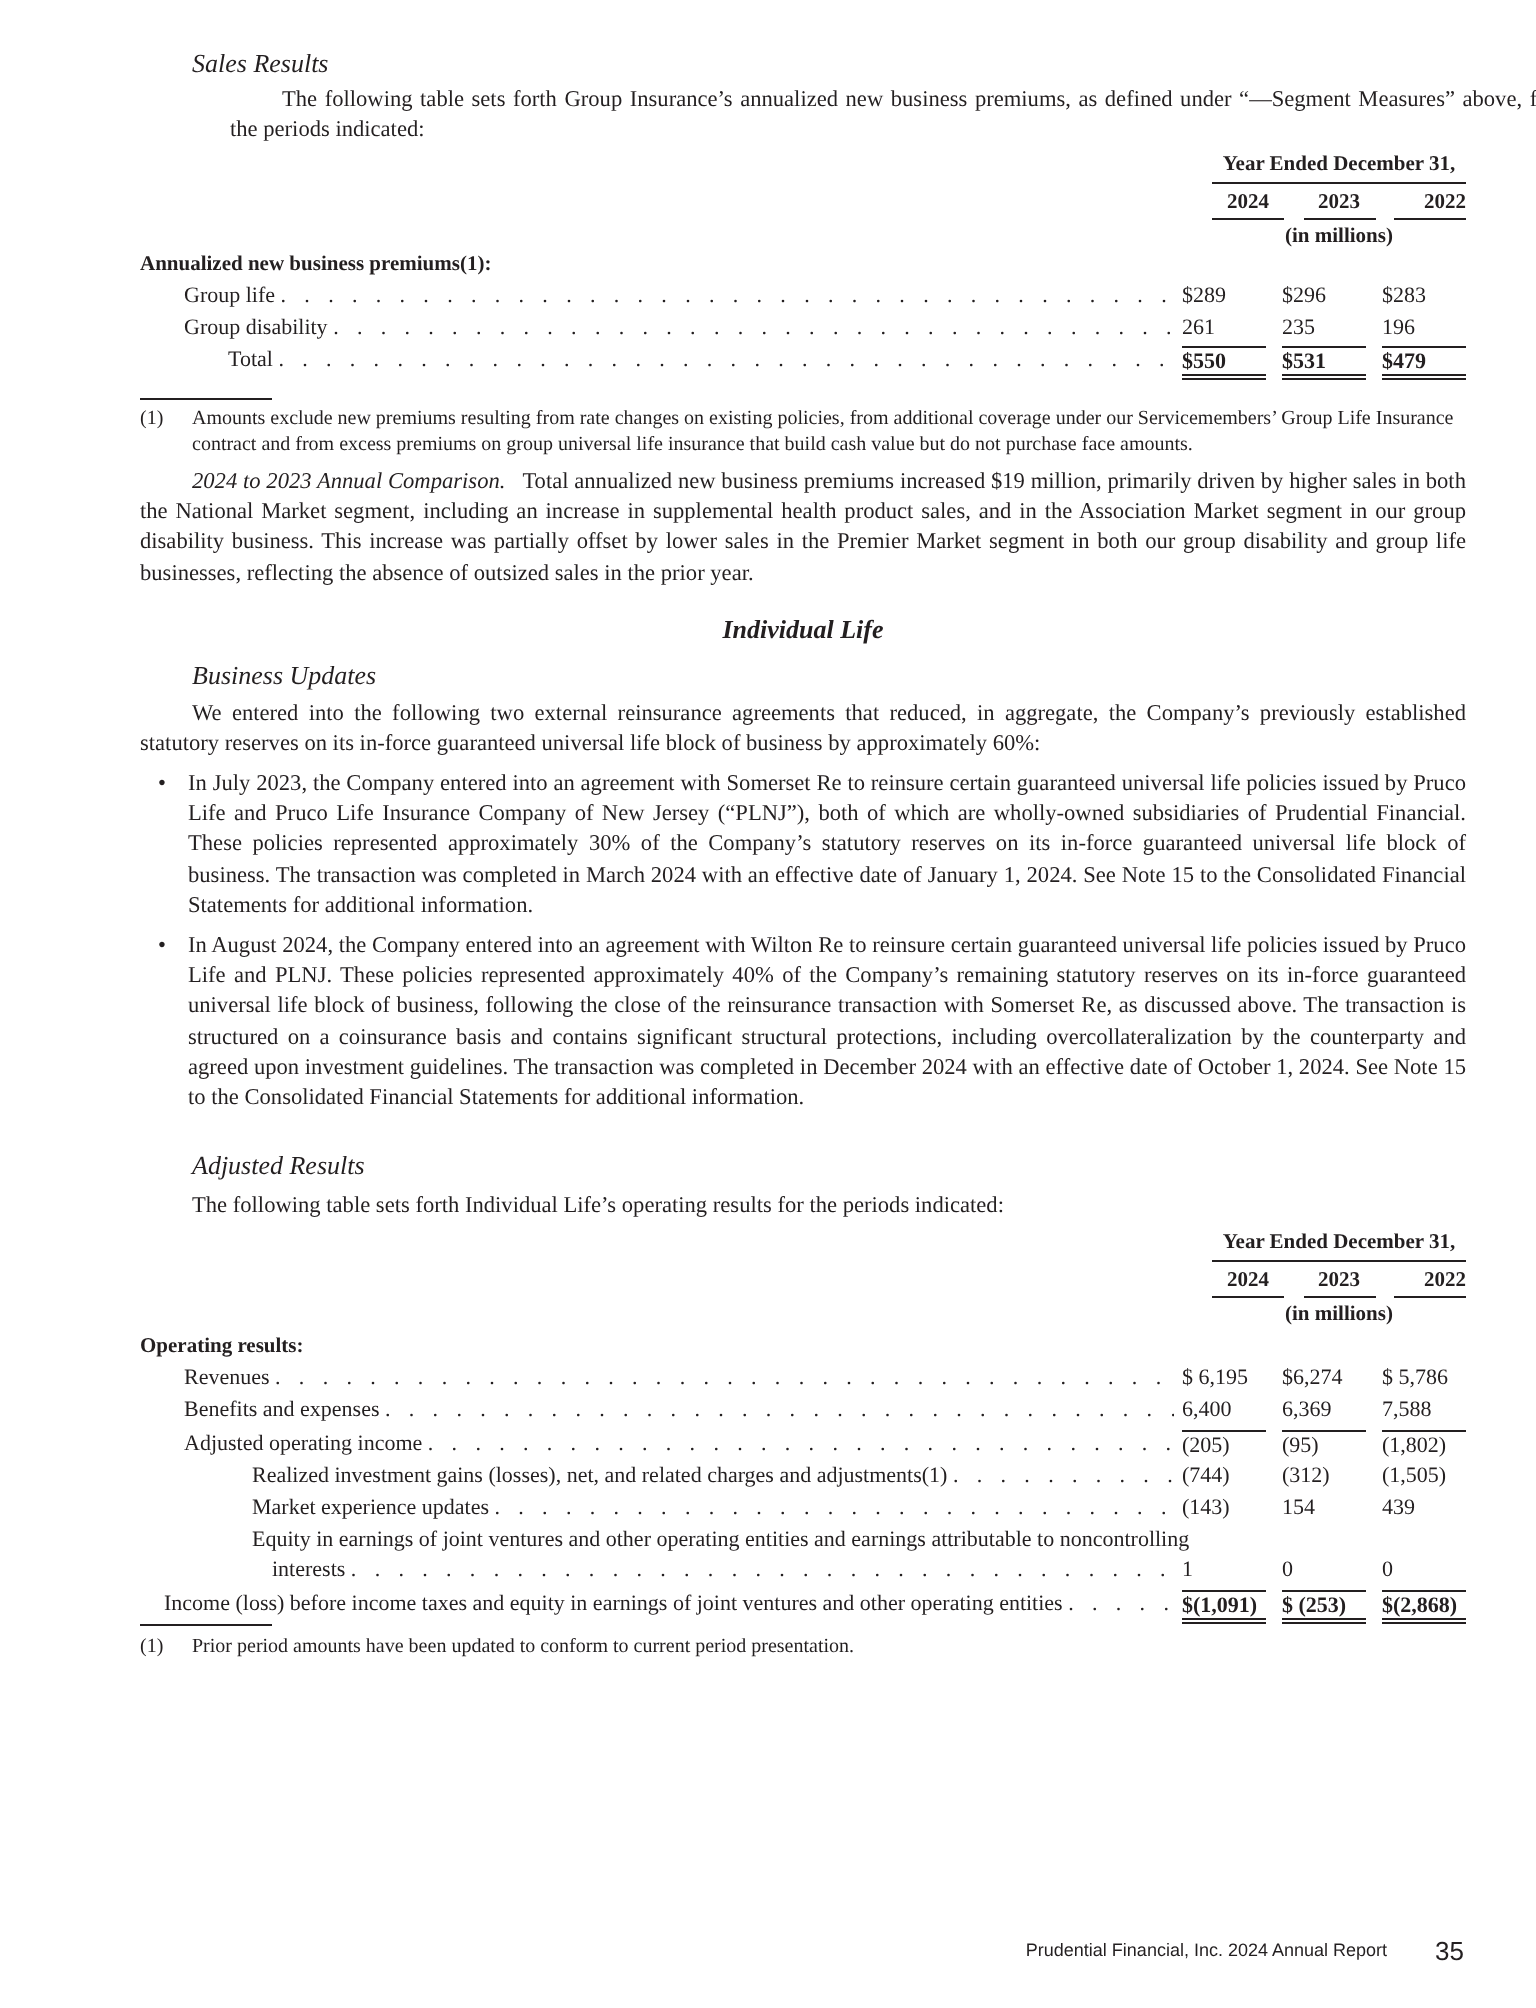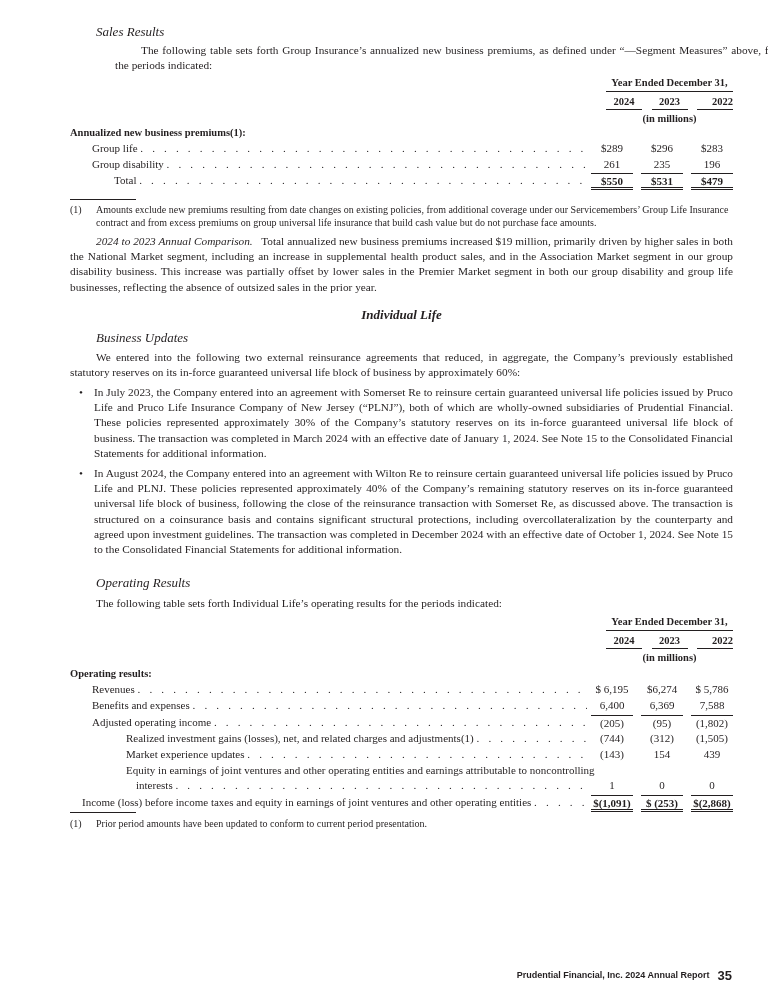--- a/index.html
+++ b/index.html
@@ -20,40 +20,40 @@
   .hdr-block { position: absolute; right: 0; width: 127px; text-align: center; font-weight: bold; font-size: 10.5px; }
   .hdr-title { border-bottom: 1px solid #231f20; padding-bottom: 1px; white-space: nowrap; }
   .hdr-years { display: flex; justify-content: space-between; margin-top: 2px; }
   .hdr-years span { display: inline-block; width: 36px; border-bottom: 1px solid #231f20; text-align: center; }
   .hdr-years span:last-child { text-align: right; }
   .hdr-unit { margin-top: 1px; }
   .tbl-label { position: absolute; left: 0; font-weight: bold; font-size: 10.5px; }
   .row { position: absolute; left: 0; width: 663px; height: 15px; display: flex; font-size: 11px; }
   .row .lbl { flex: 1; overflow: hidden; white-space: nowrap; }
   .row .lbl .dots { letter-spacing: 3.2px; }
-  .row .v { width: 42px; text-align: center; white-space: nowrap; }
+  .row .v { width: 42px; text-align: left; white-space: nowrap; }
   .row .v.c1 { margin-left: 4px; }
   .row .v.c2 { margin-left: 8px; }
   .row .v.c3 { margin-left: 8px; }
   .ind1 { padding-left: 22px; }
   .ind2 { padding-left: 56px; }
   .ind3 { padding-left: 66px; }
   .u-top { border-top: 1px solid #231f20; }
   .u-dbl { border-bottom: 3px double #231f20; font-weight: bold; }
 
   .fn-rule { position: absolute; left: 0; width: 66px; border-top: 1px solid #231f20; }
   .fn { position: absolute; left: 0; width: 663px; font-size: 10px; line-height: 13px; display: flex; }
   .fn .mark { width: 26px; flex: none; }
   .fn .txt { flex: 1; }
 
   ul.bullets { margin: 0; padding: 0; list-style: none; }
   ul.bullets li { position: relative; padding-left: 24px; text-align: justify; margin-bottom: 5px; }
   ul.bullets li::before { content: "\2022"; position: absolute; left: 9px; }
 
-  .footer { position: absolute; right: 36px; top: 968px; font-family: "Liberation Sans", "DejaVu Sans", sans-serif; font-size: 9px; color: #231f20; display: flex; align-items: flex-end; gap: 8px; font-weight: bold; }
+  .footer { position: absolute; right: 36px; top: 968px; font-family: "Liberation Sans", "DejaVu Sans", sans-serif; font-size: 9px; color: #231f20; display: flex; align-items: flex-end; gap: 24px; }
   .footer .pg { font-size: 13px; }
 </style>
 </head>
 <body>
 
 <div class="page">
 
   <div class="abs sub-h" style="top:24px;">Sales Results</div>
   <p class="abs para" style="top:43px;margin-left:45px;">The following table sets forth Group Insurance’s annualized new business premiums, as defined under “—Segment Measures” above, for the periods indicated:</p>
 
@@ -85,35 +85,35 @@
       <div class="lbl ind2" style="padding-left:44px;"><span>Total</span> <span class="dots">. . . . . . . . . . . . . . . . . . . . . . . . . . . . . . . . . . . . . . . . . . . . . . . . . . . . . . . . . . . . . . . . . . . . . . . . . .</span></div>
       <div class="v c1 u-top u-dbl">$550</div>
       <div class="v c2 u-top u-dbl">$531</div>
       <div class="v c3 u-top u-dbl">$479</div>
     </div>
   </div>
 
   <div class="fn-rule" style="top:199px;"></div>
   <div class="fn" style="top:203px;">
     <span class="mark">(1)</span>
-    <span class="txt">Amounts exclude new premiums resulting from date changes on existing policies, from additional coverage under our Servicemembers’ Group Life Insurance contract and from excess premiums on group universal life insurance that build cash value but do not purchase face amounts.</span>
+    <span class="txt">Amounts exclude new premiums resulting from rate changes on existing policies, from additional coverage under our Servicemembers’ Group Life Insurance contract and from excess premiums on group universal life insurance that build cash value but do not purchase face amounts.</span>
   </div>
 
   <p class="abs para" style="top:234px;"><span class="lead">2024 to 2023 Annual Comparison.</span>&nbsp;&nbsp; <span>Total annualized new business premiums increased $19 million, primarily driven by higher sales in both the National Market segment, including an increase in supplemental health product sales, and in the Association Market segment in our group disability business. This increase was partially offset by lower sales in the Premier Market segment in both our group disability and group life businesses, reflecting the absence of outsized sales in the prior year.</span></p>
 
   <div class="abs sec-h" style="top:307px;">Individual Life</div>
   <div class="abs sub-h" style="top:330px;">Business Updates</div>
   <p class="abs para" style="top:350px;">We entered into the following two external reinsurance agreements that reduced, in aggregate, the Company’s previously established statutory reserves on its in-force guaranteed universal life block of business by approximately 60%:</p>
 
   <ul class="abs bullets" style="top:385px;">
     <li>In July 2023, the Company entered into an agreement with Somerset Re to reinsure certain guaranteed universal life policies issued by Pruco Life and Pruco Life Insurance Company of New Jersey (“PLNJ”), both of which are wholly-owned subsidiaries of Prudential Financial. These policies represented approximately 30% of the Company’s statutory reserves on its in-force guaranteed universal life block of business. The transaction was completed in March 2024 with an effective date of January 1, 2024. See Note 15 to the Consolidated Financial Statements for additional information.</li>
     <li>In August 2024, the Company entered into an agreement with Wilton Re to reinsure certain guaranteed universal life policies issued by Pruco Life and PLNJ. These policies represented approximately 40% of the Company’s remaining statutory reserves on its in-force guaranteed universal life block of business, following the close of the reinsurance transaction with Somerset Re, as discussed above. The transaction is structured on a coinsurance basis and contains significant structural protections, including overcollateralization by the counterparty and agreed upon investment guidelines. The transaction was completed in December 2024 with an effective date of October 1, 2024. See Note 15 to the Consolidated Financial Statements for additional information.</li>
   </ul>
 
-  <div class="abs sub-h" style="top:575px;">Operating Results</div>
+  <div class="abs sub-h" style="top:575px;">Adjusted Results</div>
   <p class="abs para" style="top:596px;">The following table sets forth Individual Life’s operating results for the periods indicated:</p>
 
   <div class="fin-table" style="top:614px;">
     <div class="hdr-block" style="top:0;width:127px;">
       <div class="hdr-title">Year Ended December 31,</div>
       <div class="hdr-years">
         <span>2024</span>
         <span>2023</span>
         <span>2022</span>
       </div>

